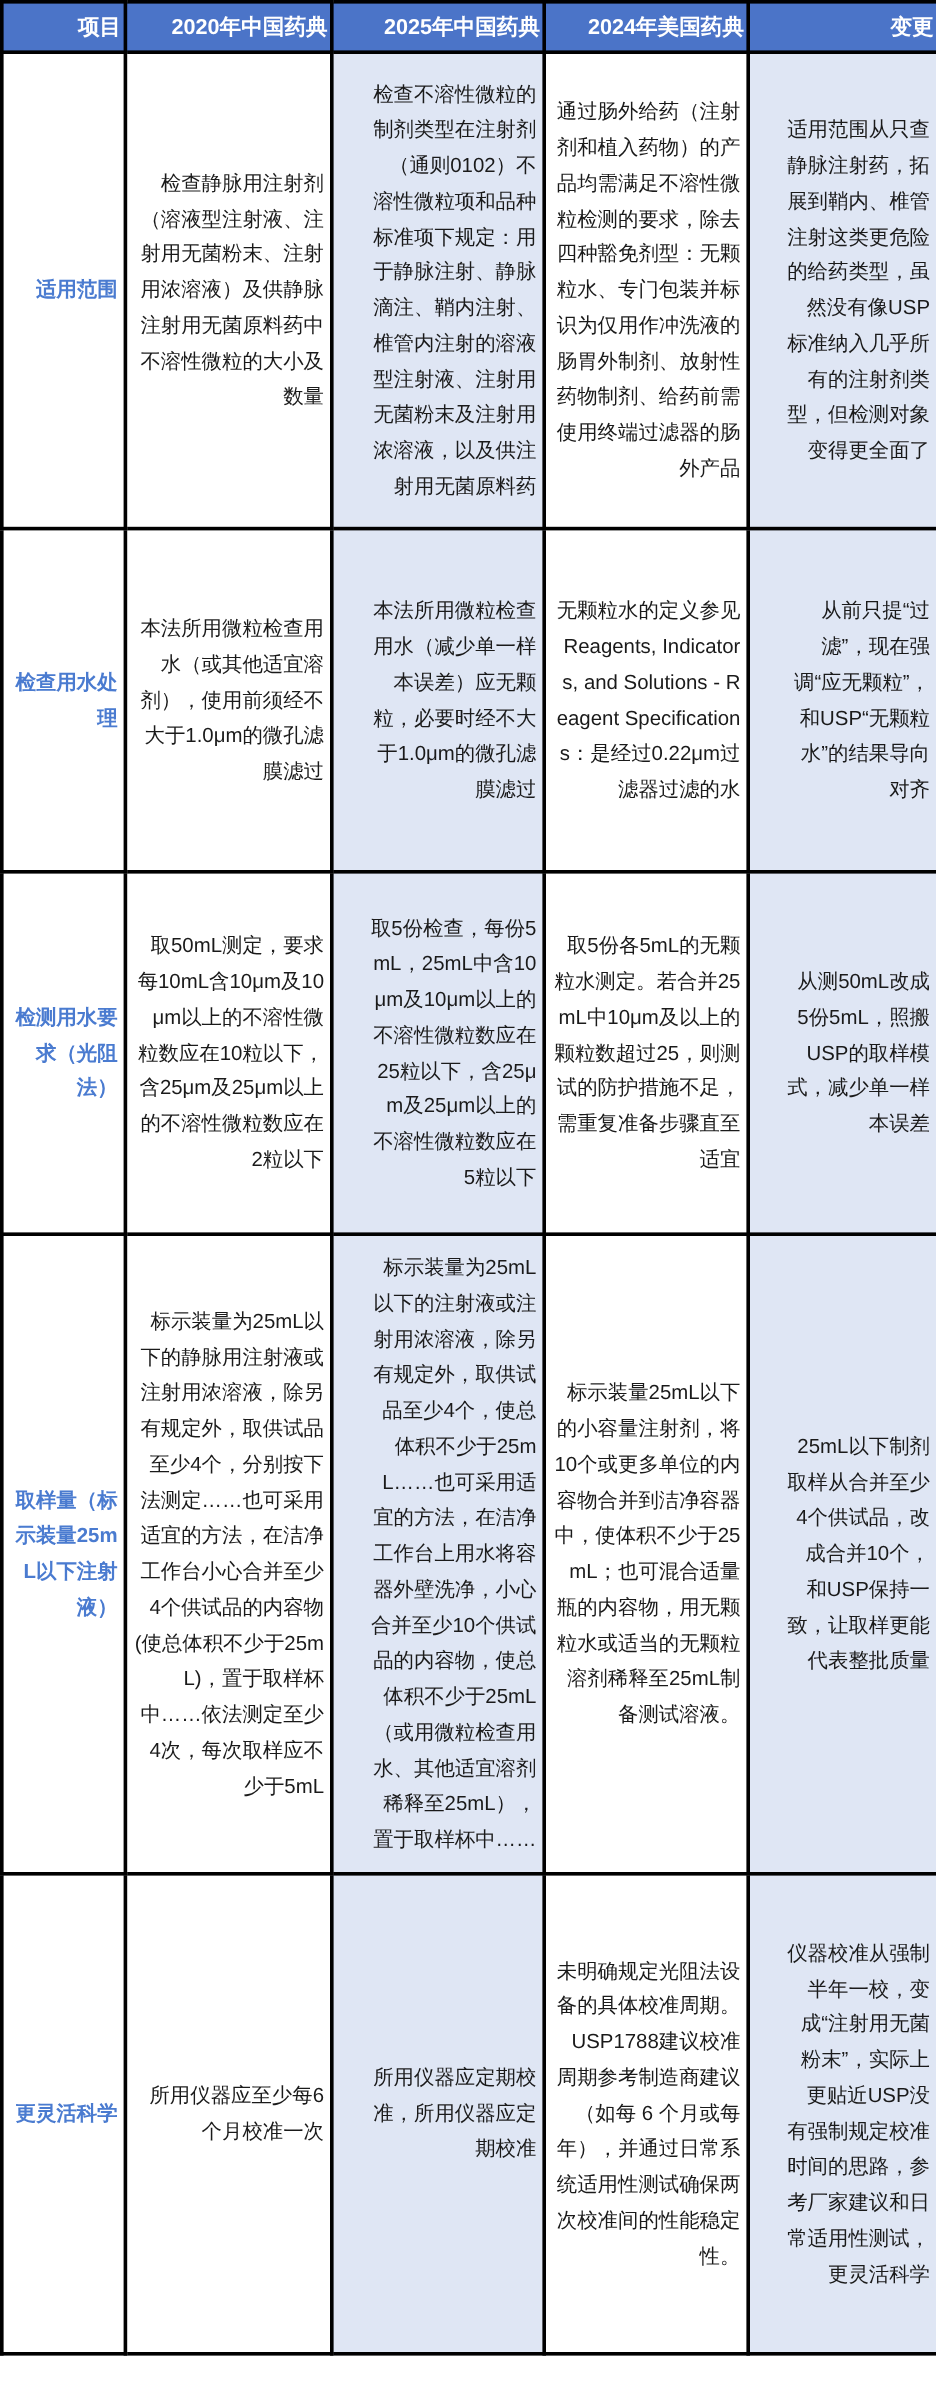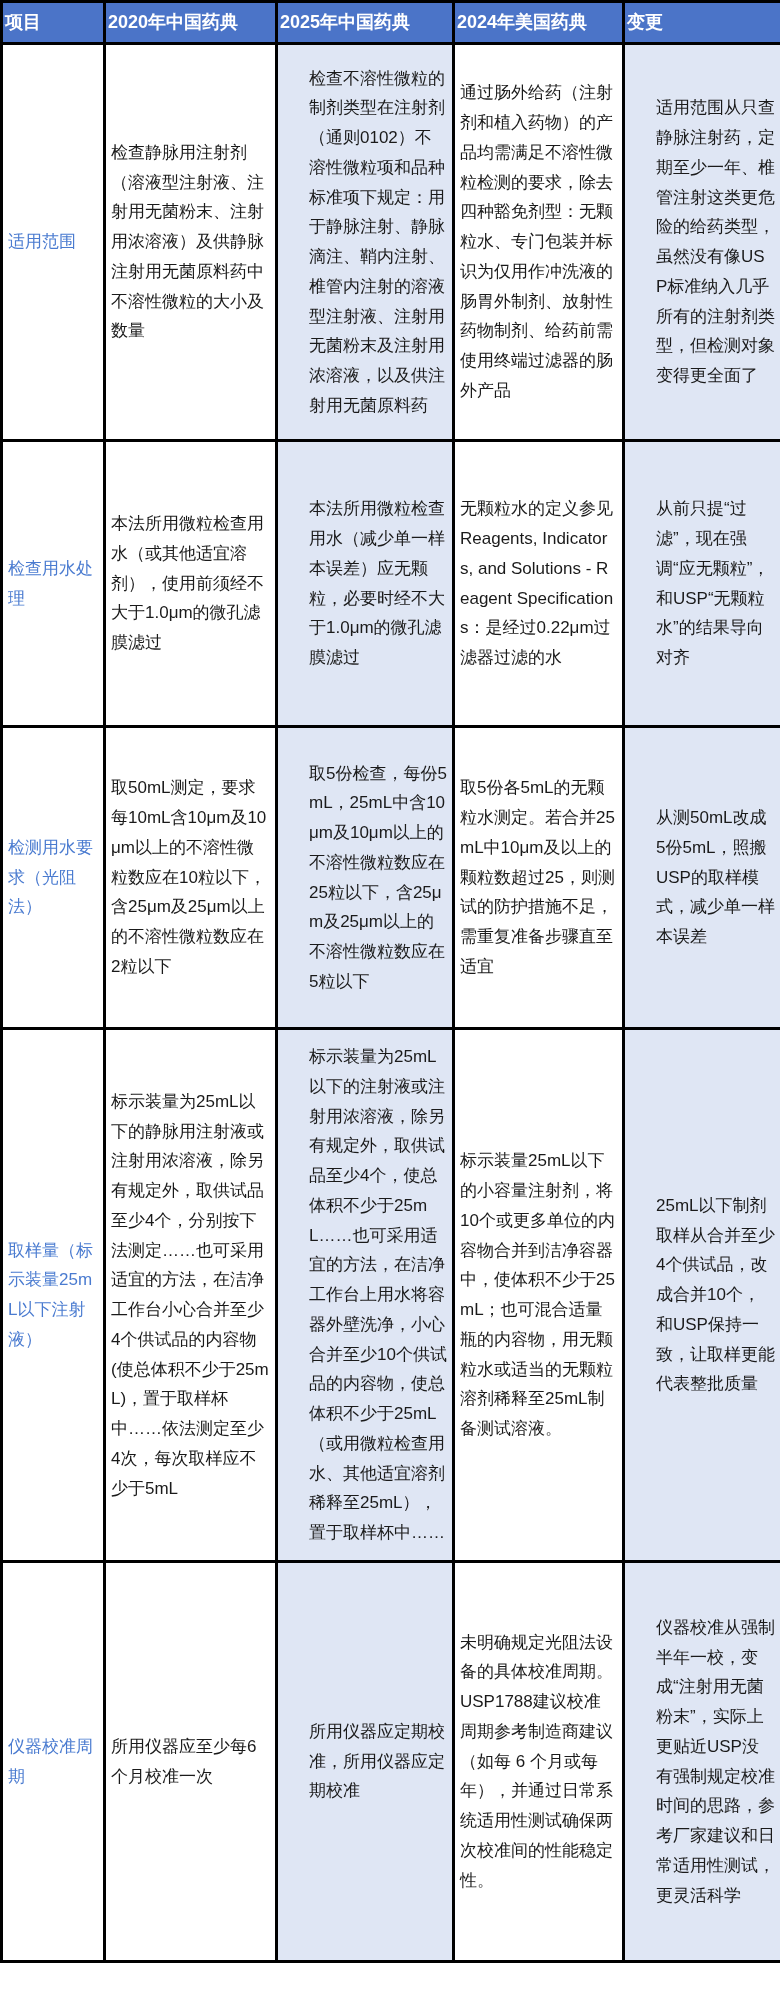--- a/index.html
+++ b/index.html
@@ -19,41 +19,41 @@
   }
   table.cmp{
     width:780px;
     table-layout:fixed;
     border-collapse:collapse;
     border:3px solid var(--border);
     margin-bottom:36px;
   }
   .cmp th,.cmp td{
     border:3px solid var(--border);
-    text-align:left;
+    text-align:right;
     vertical-align:middle;
     padding:6px 5px;
     font-size:17px;
     line-height:1.75;
     word-break:break-all;
     overflow-wrap:break-word;
   }
   .cmp thead th{
     background:var(--header-bg);
     color:var(--header-text);
     font-weight:bold;
     font-size:18px;
     height:42px;
     padding:4px 2px;
     line-height:1.2;
   }
   .cmp tbody th.rowlabel{
     background:#ffffff;
     color:var(--label-text);
-    font-weight:normal;
+    font-weight:bold;
   }
   .cmp td.hl{background:var(--highlight-bg);padding-left:31px;}
   
   .cmp tbody tr:nth-child(1){height:397px;}
   .cmp tbody tr:nth-child(2){height:286px;}
   .cmp tbody tr:nth-child(3){height:302px;}
   .cmp tbody tr:nth-child(4){height:533px;}
   .cmp tbody tr:nth-child(5){height:400px;}
 </style>
 </head>
@@ -75,21 +75,21 @@
       <th>2024年美国药典</th>
       <th>变更</th>
     </tr>
   </thead>
   <tbody>
     <tr>
       <th class="rowlabel">适用范围</th>
       <td>检查静脉用注射剂（溶液型注射液、注射用无菌粉末、注射用浓溶液）及供静脉注射用无菌原料药中不溶性微粒的大小及数量</td>
       <td class="hl">检查不溶性微粒的制剂类型在注射剂（通则0102）不溶性微粒项和品种标准项下规定：用于静脉注射、静脉滴注、鞘内注射、椎管内注射的溶液型注射液、注射用无菌粉末及注射用浓溶液，以及供注射用无菌原料药</td>
       <td>通过肠外给药（注射剂和植入药物）的产品均需满足不溶性微粒检测的要求，除去四种豁免剂型：无颗粒水、专门包装并标识为仅用作冲洗液的肠胃外制剂、放射性药物制剂、给药前需使用终端过滤器的肠外产品</td>
-      <td class="hl">适用范围从只查静脉注射药，定期至少一年、椎管注射这类更危险的给药类型，虽然没有像USP标准纳入几乎所有的注射剂类型，但检测对象变得更全面了</td>
+      <td class="hl">适用范围从只查静脉注射药，拓展到鞘内、椎管注射这类更危险的给药类型，虽然没有像USP标准纳入几乎所有的注射剂类型，但检测对象变得更全面了</td>
     </tr>
     <tr>
       <th class="rowlabel">检查用水处理</th>
       <td>本法所用微粒检查用水（或其他适宜溶剂），使用前须经不大于1.0μm的微孔滤膜滤过</td>
       <td class="hl">本法所用微粒检查用水（减少单一样本误差）应无颗粒，必要时经不大于1.0μm的微孔滤膜滤过</td>
       <td>无颗粒水的定义参见 Reagents, Indicators, and Solutions - Reagent Specifications：是经过0.22μm过滤器过滤的水</td>
       <td class="hl">从前只提“过滤”，现在强调“应无颗粒”，和USP“无颗粒水”的结果导向对齐</td>
     </tr>
     <tr>
       <th class="rowlabel">检测用水要求（光阻法）</th>
@@ -99,20 +99,20 @@
       <td class="hl">从测50mL改成5份5mL，照搬USP的取样模式，减少单一样本误差</td>
     </tr>
     <tr>
       <th class="rowlabel">取样量（标示装量25mL以下注射液）</th>
       <td>标示装量为25mL以下的静脉用注射液或注射用浓溶液，除另有规定外，取供试品至少4个，分别按下法测定……也可采用适宜的方法，在洁净工作台小心合并至少4个供试品的内容物(使总体积不少于25mL)，置于取样杯中……依法测定至少4次，每次取样应不少于5mL</td>
       <td class="hl">标示装量为25mL以下的注射液或注射用浓溶液，除另有规定外，取供试品至少4个，使总体积不少于25mL……也可采用适宜的方法，在洁净工作台上用水将容器外壁洗净，小心合并至少10个供试品的内容物，使总体积不少于25mL（或用微粒检查用水、其他适宜溶剂稀释至25mL），置于取样杯中……</td>
       <td>标示装量25mL以下的小容量注射剂，将10个或更多单位的内容物合并到洁净容器中，使体积不少于25mL；也可混合适量瓶的内容物，用无颗粒水或适当的无颗粒溶剂稀释至25mL制备测试溶液。</td>
       <td class="hl">25mL以下制剂取样从合并至少4个供试品，改成合并10个，和USP保持一致，让取样更能代表整批质量</td>
     </tr>
     <tr>
-      <th class="rowlabel">仪器校准周期</th>
+      <th class="rowlabel">更灵活科学</th>
       <td>所用仪器应至少每6个月校准一次</td>
       <td class="hl">所用仪器应定期校准，所用仪器应定期校准</td>
       <td>未明确规定光阻法设备的具体校准周期。USP1788建议校准周期参考制造商建议（如每 6 个月或每年），并通过日常系统适用性测试确保两次校准间的性能稳定性。</td>
       <td class="hl">仪器校准从强制半年一校，变成“注射用无菌粉末”，实际上更贴近USP没有强制规定校准时间的思路，参考厂家建议和日常适用性测试，更灵活科学</td>
     </tr>
   </tbody>
 </table>
 
 </body></html>

